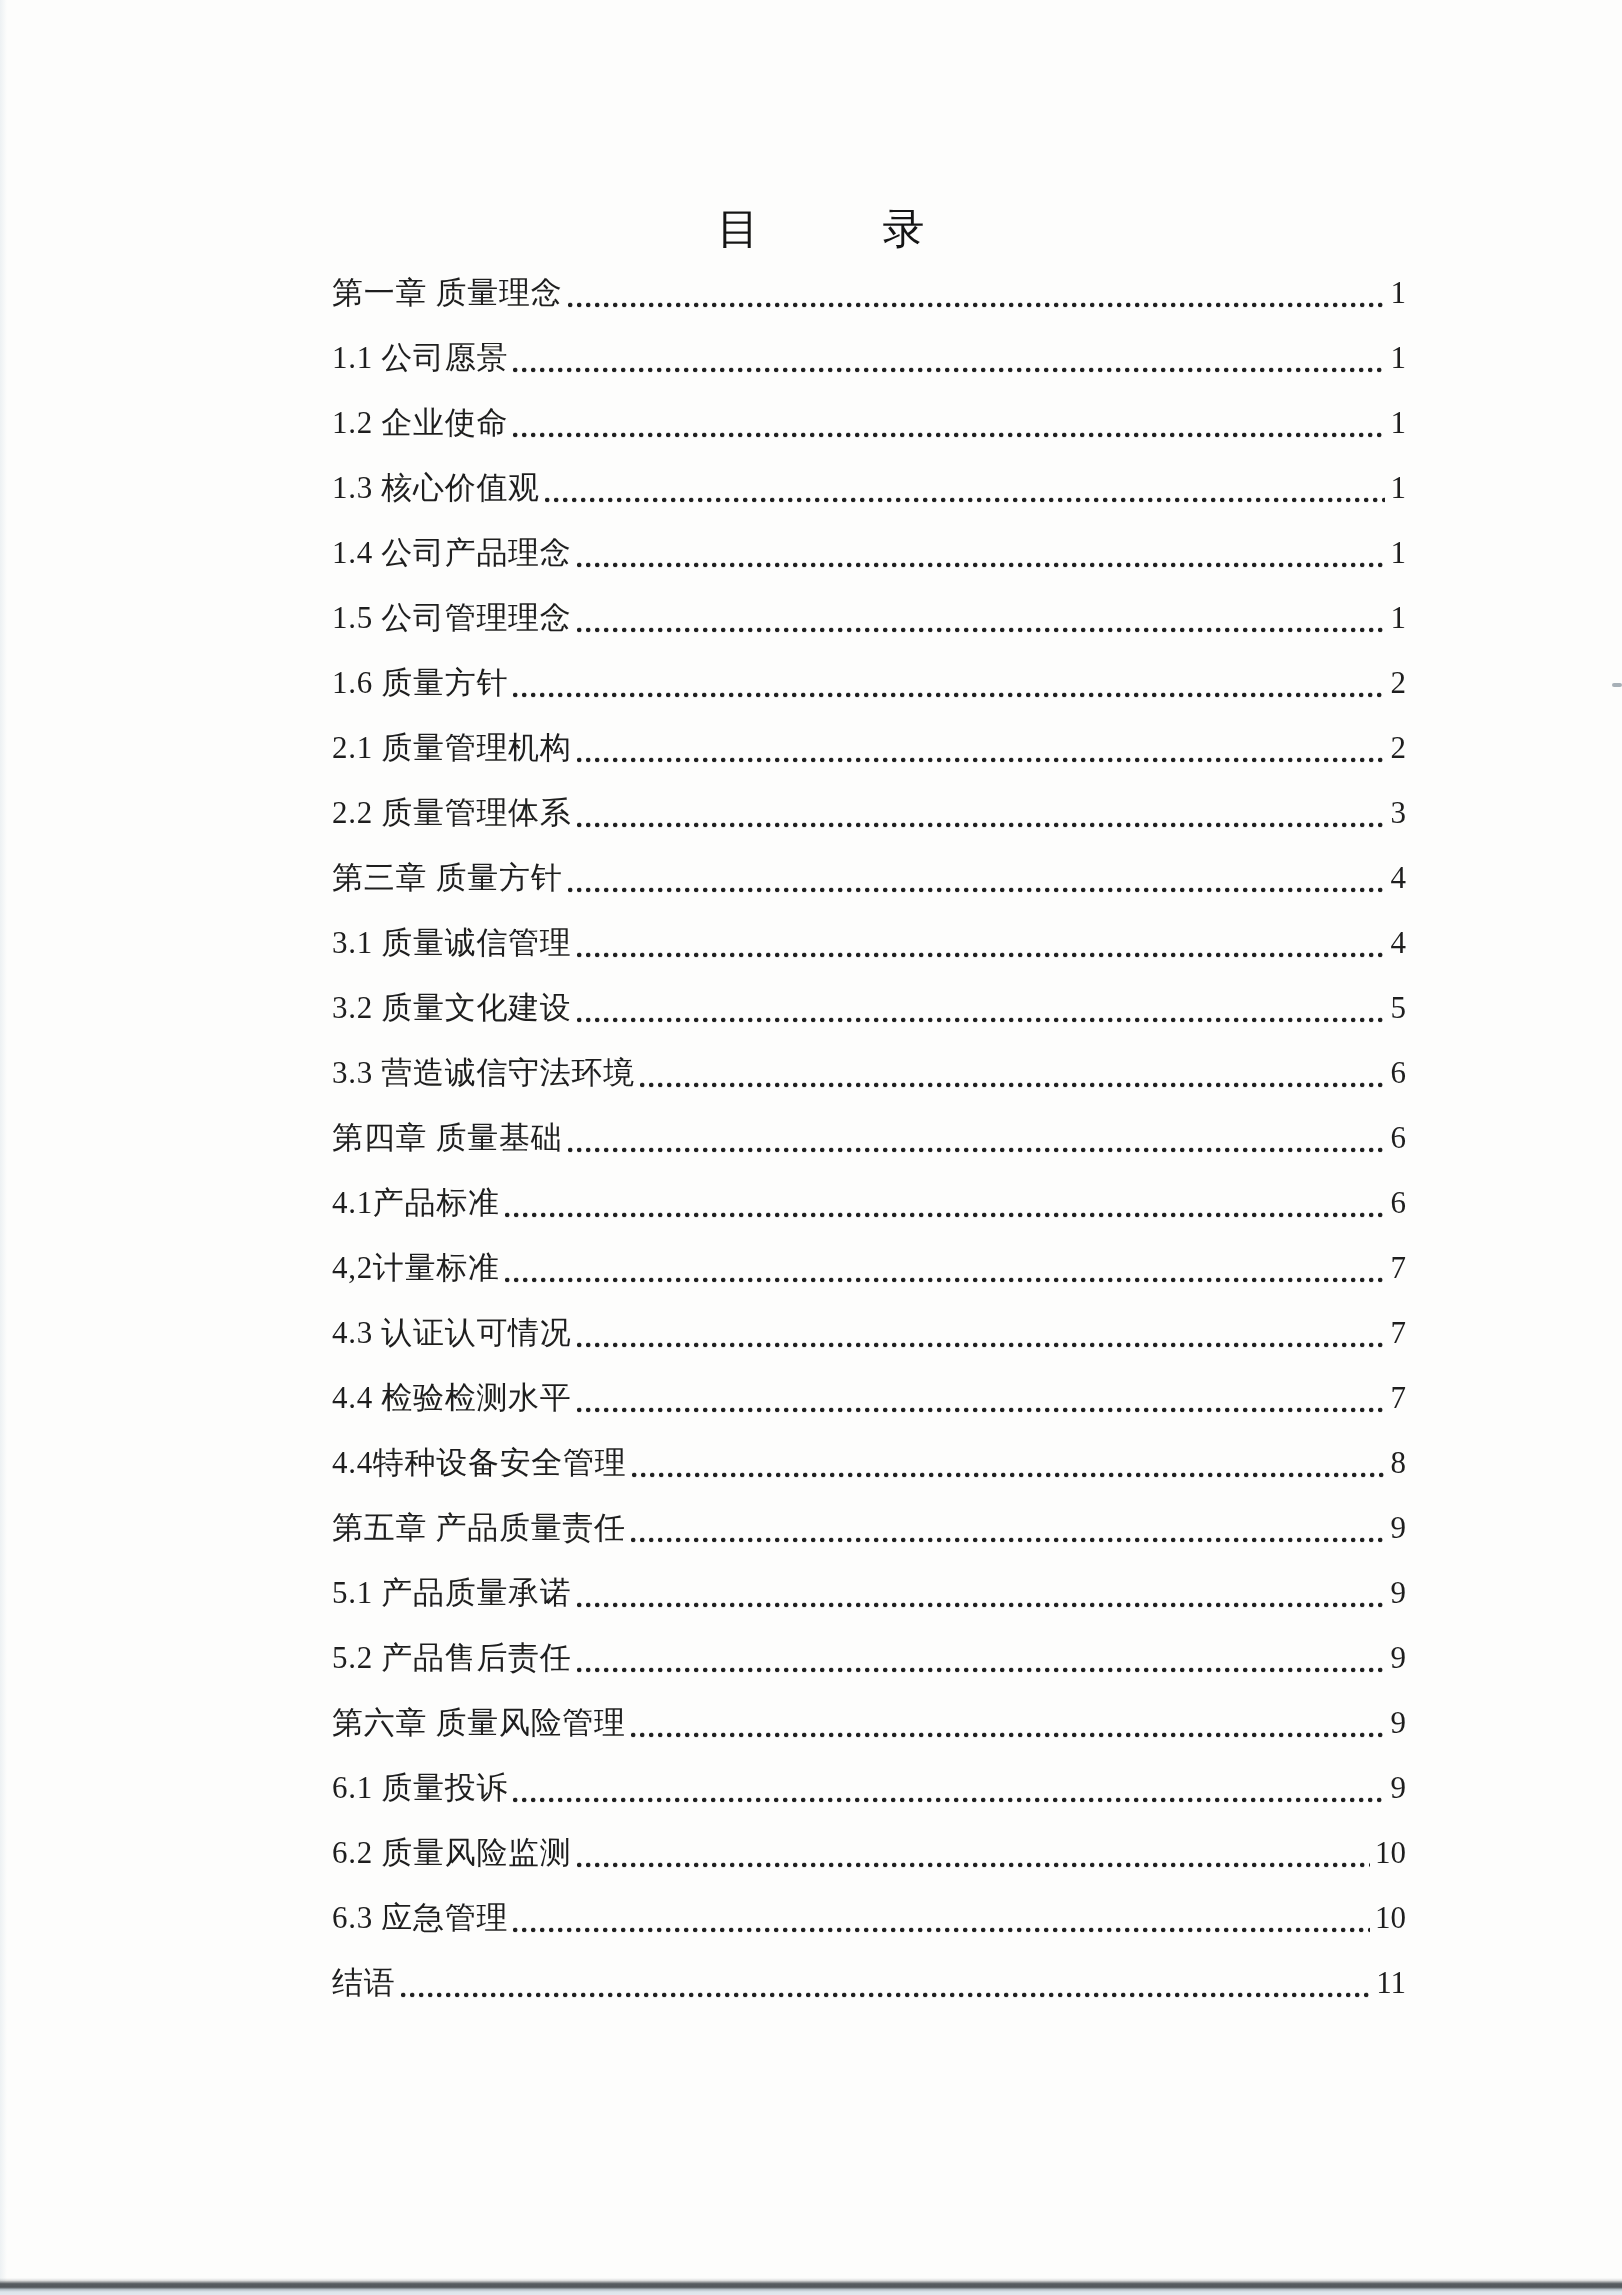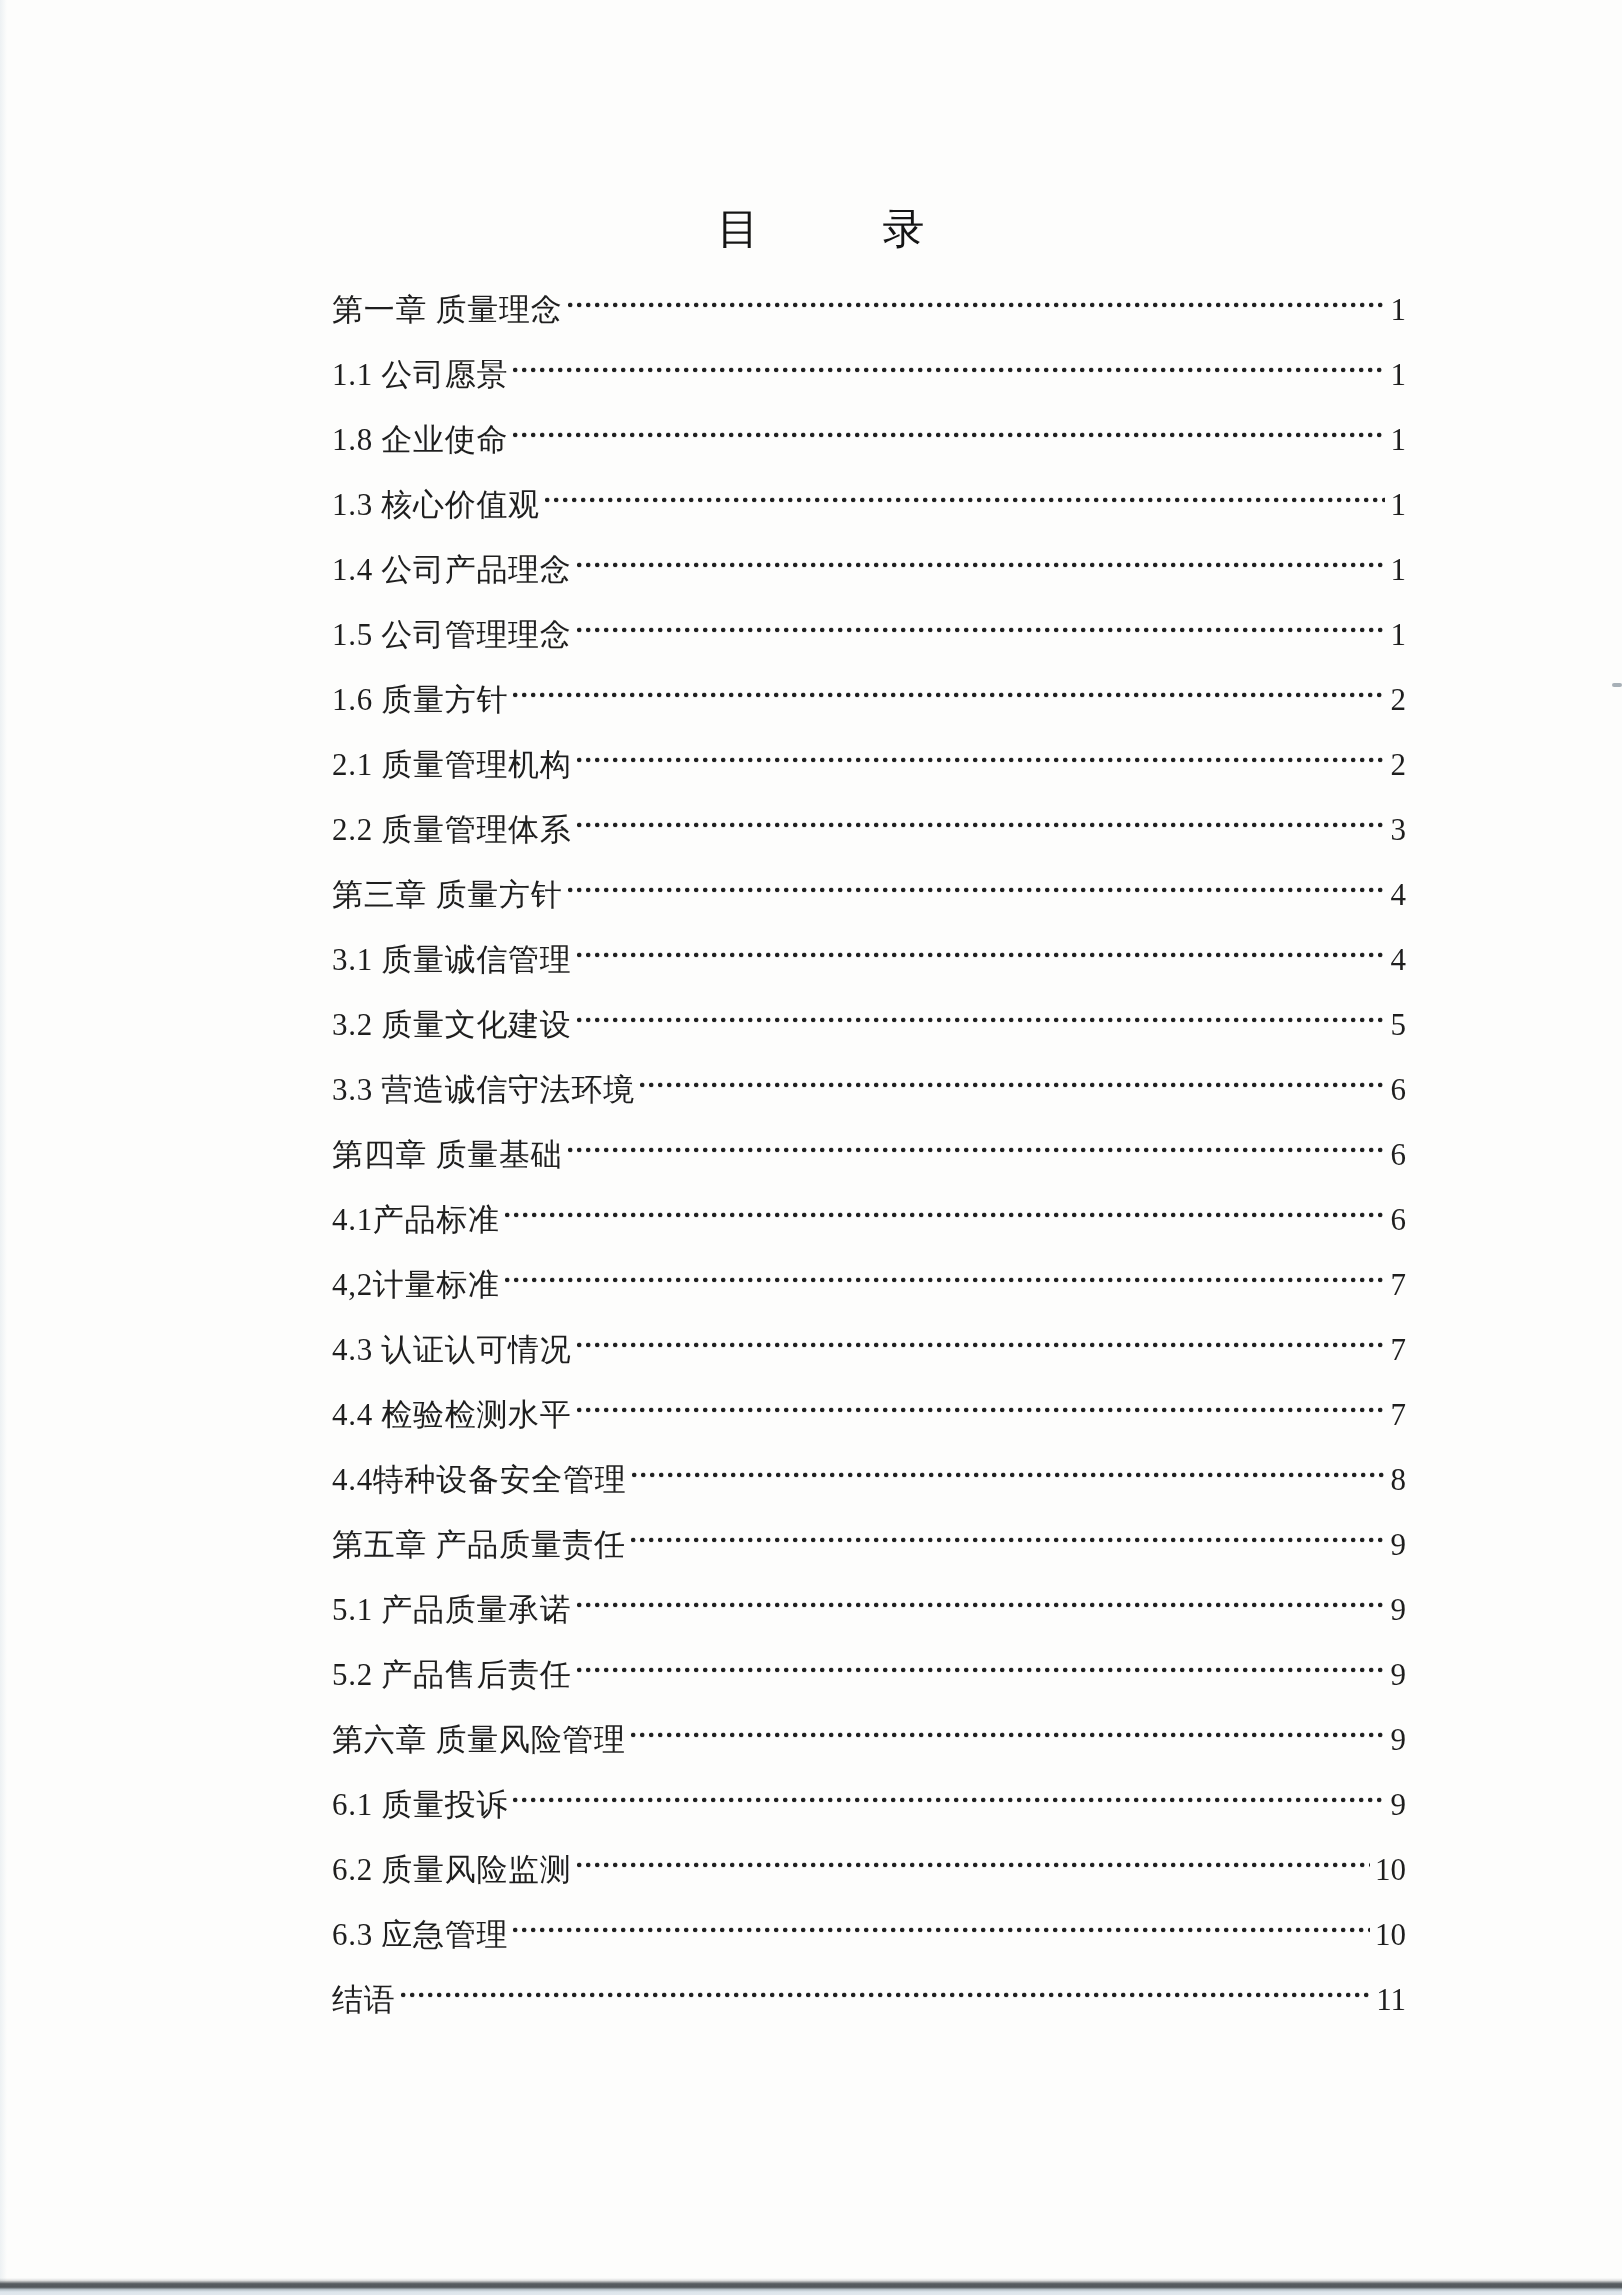--- a/index.html
+++ b/index.html
@@ -66,21 +66,21 @@
   }
   .toc {
     position: absolute;
     left: 332px;
     top: 260px;
     width: 1074px;
   }
   .toc-row {
     height: 65px;
     display: flex;
-    align-items: flex-end;
+    align-items: center;
     font-size: 31px;
     line-height: 1;
   }
   .toc-label {
     white-space: pre;
     letter-spacing: 0.7px;
     flex: 0 0 auto;
   }
   .toc-dots {
     flex: 1 1 auto;
@@ -115,21 +115,21 @@
     <span class="toc-page">1</span>
   </div>
 
   <div class="toc-row">
     <span class="toc-label">1.1 公司愿景</span>
     <span class="toc-dots"></span>
     <span class="toc-page">1</span>
   </div>
 
   <div class="toc-row">
-    <span class="toc-label">1.8 企业使命</span>
+    <span class="toc-label">1.2 企业使命</span>
     <span class="toc-dots"></span>
     <span class="toc-page">1</span>
   </div>
 
   <div class="toc-row">
     <span class="toc-label">1.3 核心价值观</span>
     <span class="toc-dots"></span>
     <span class="toc-page">1</span>
   </div>
 

